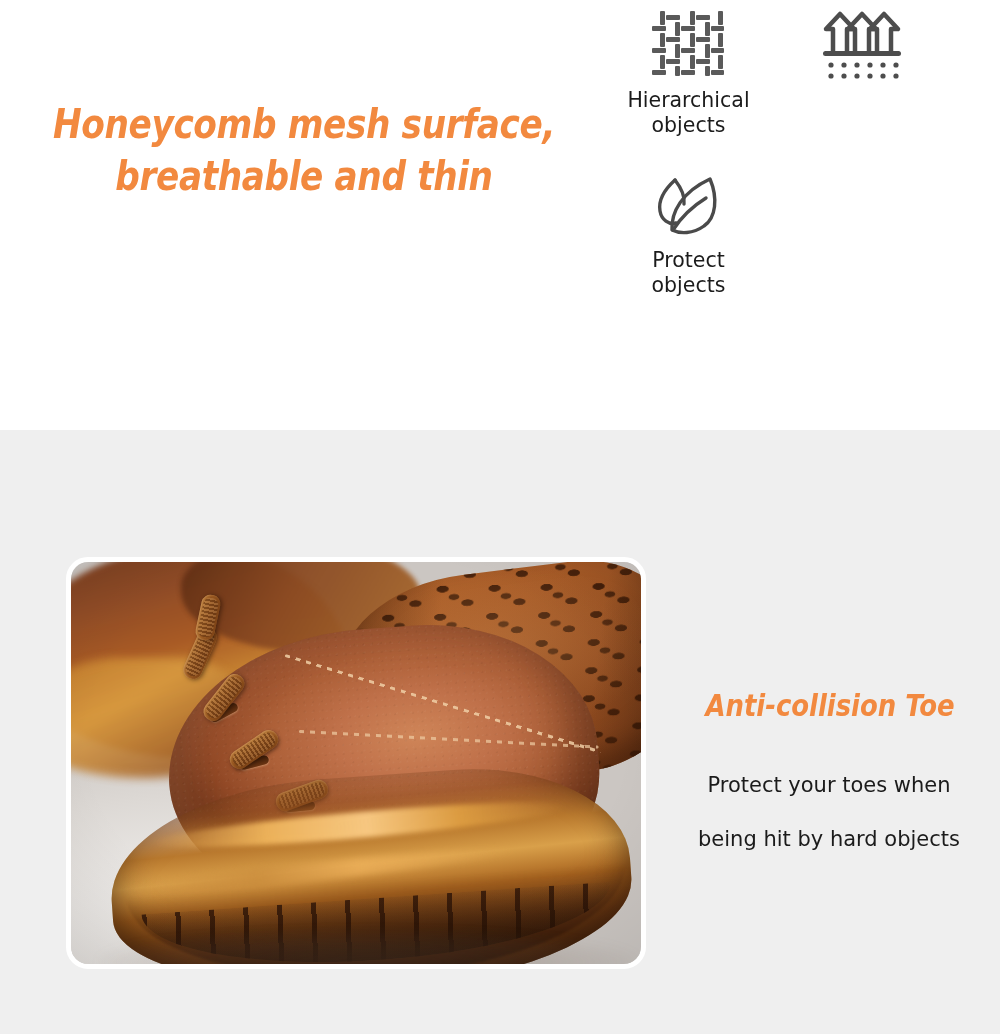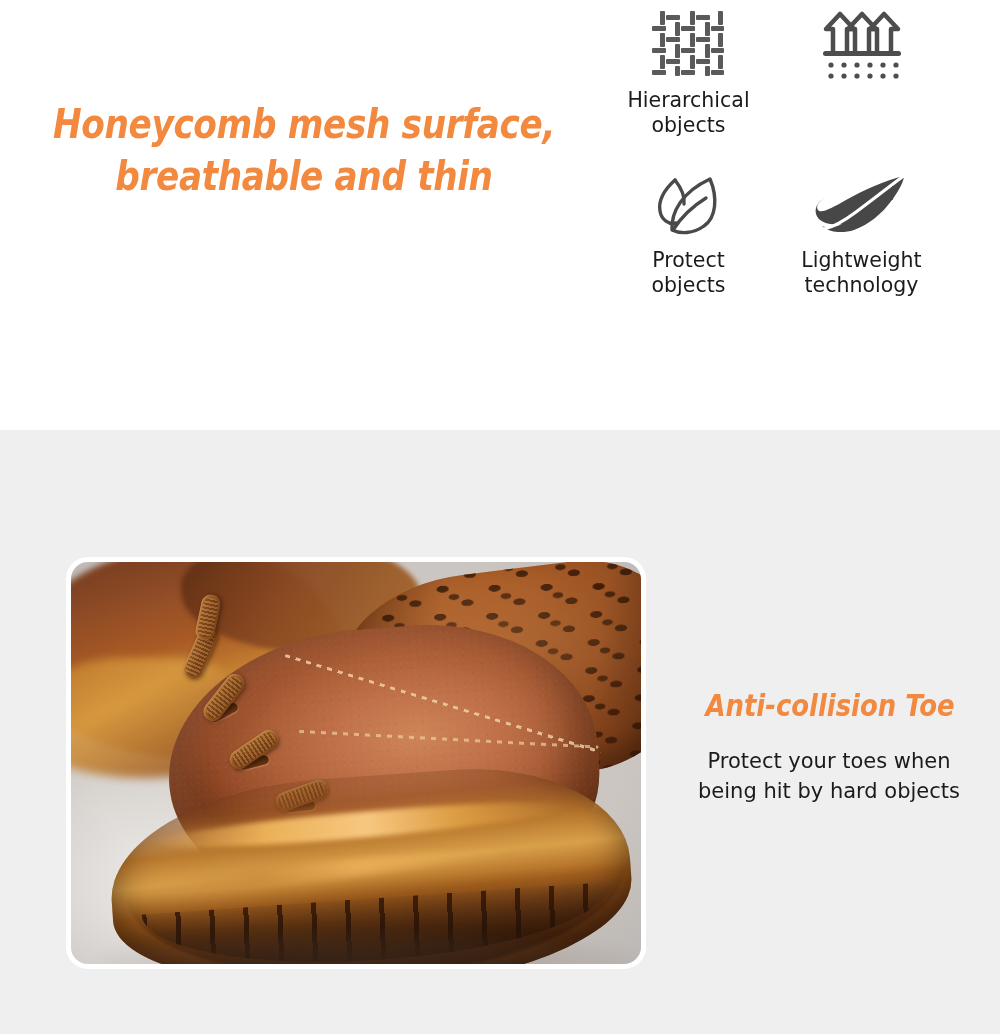--- a/index.html
+++ b/index.html
@@ -352,21 +352,21 @@
     position: absolute;
     left: 660px;
     top: 746px;
     width: 338px;
     color: #1b1b1b;
     font-family: "DejaVu Sans", sans-serif;
     font-size: 21px;
     line-height: 30px;
     text-align: center;
   }
-  .toe-desc .dl { display: block; white-space: nowrap; }
+  .toe-desc .dl { display: block; white-space: nowrap; margin-top: 24px; }
 </style>
 </head>
 <body>
 
 <div class="top-section">
 
   <div class="headline">
     <span class="hl-line">Honeycomb mesh surface,</span>
     <span class="hl-line">breathable and thin</span>
   </div>
@@ -457,40 +457,20 @@
             <path d="M25 62 C34 48 45 38 58 30"></path>
           </g>
         </svg>
       </div>
       <div class="feature-label">
         <span>Protect</span><br>
         <span>objects</span>
       </div>
     </div>
 
-    <div class="feature-cell">
-      <div class="feature-icon">
-        <svg width="100" height="70" viewBox="0 0 100 70" aria-hidden="true">
-          <path d="M92 6 C74 10 52 20 34 30 C20 38 9 44 6 40 C3 36 8 30 16 26 C8 30 2 36 4 44 C6 52 18 56 30 54 C22 58 14 58 10 56 C16 62 30 64 42 60 C56 55 70 44 80 30 C88 19 92 10 92 6 Z" fill="#474747"></path>
-          <path d="M93 5 C78 16 60 30 44 42 C32 51 22 57 12 59" fill="none" stroke="#ffffff" stroke-width="3.2" stroke-linecap="round"></path>
-          <g stroke="#474747" stroke-width="2.2" stroke-linecap="round" fill="none">
-            <path d="M46 46 L40 58"></path>
-              <path d="M53 41 L48 54"></path>
-            <path d="M60 35 L56 49"></path>
-              <path d="M67 29 L64 43"></path>
-            <path d="M74 23 L72 36"></path>
-              <path d="M81 17 L80 29"></path>
-          </g>
-        </svg>
-      </div>
-      <div class="feature-label">
-        <span>Lightweight</span><br>
-        <span>technology</span>
-      </div>
-    </div>
 
   </div>
 </div>
 
 <div class="bottom-section">
 
   <div class="photo-frame">
     <div class="photo-inner">
       <div class="ph-bg"></div>
       <div class="ph-backshoe"></div>

